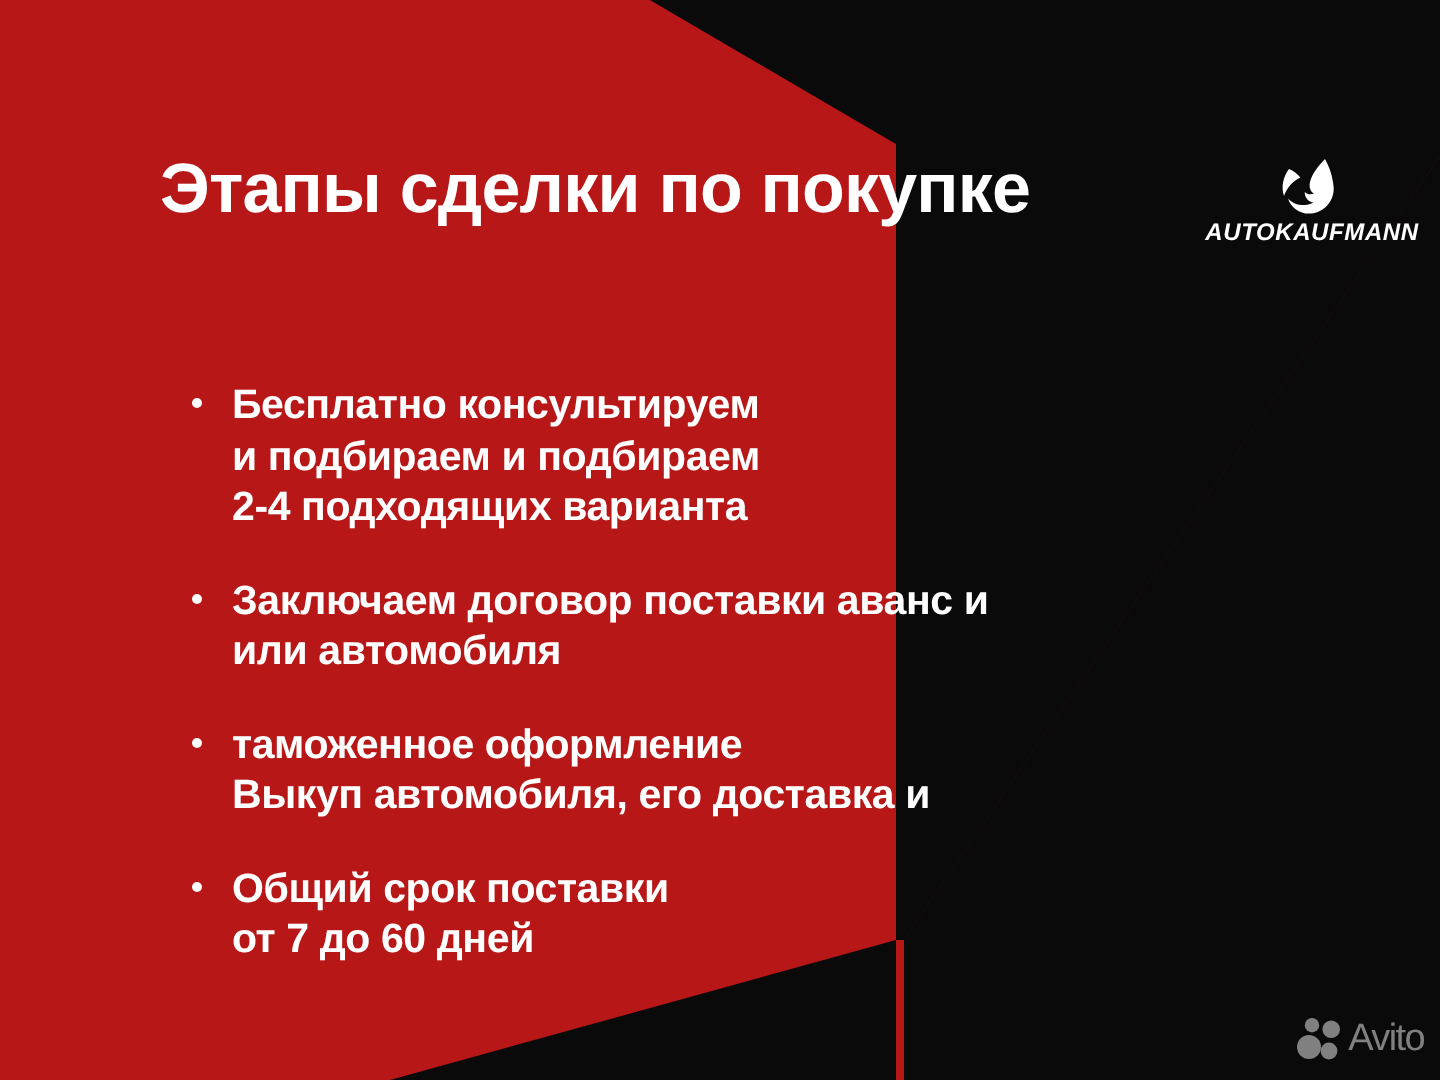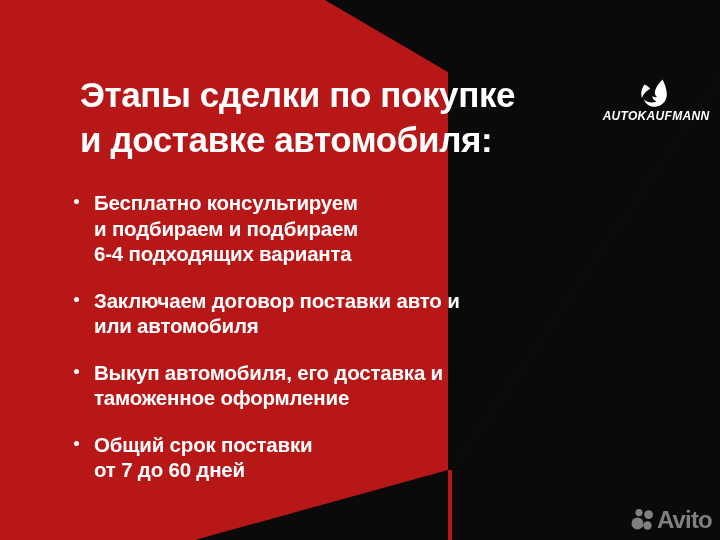--- a/index.html
+++ b/index.html
@@ -58,21 +58,21 @@
     color: #ffffff;
     font-size: 12px;
     font-weight: bold;
     font-style: italic;
     letter-spacing: 0.3px;
     line-height: 12px;
   }
   
   #bullets {
     position: absolute;
-    left: 72px;
+    left: 94px;
     top: 190px;
     width: 520px;
     z-index: 5;
   }
   .bullet-item {
     position: relative;
     padding-left: 22px;
     margin-bottom: 21px;
   }
   .bullet-item:last-child { margin-bottom: 4px; }
@@ -100,22 +100,22 @@
     bottom: 8px;
     display: flex;
     align-items: center;
     gap: 3px;
     z-index: 7;
     opacity: 0.82;
   }
   #avito-dots { width: 24px; height: 24px; display: block; }
   #avito-text {
     color: #9a9a9a;
-    font-size: 24px;
-    font-weight: bold;
+    font-size: 19px;
+    font-weight: normal;
     line-height: 25px;
     letter-spacing: -0.8px;
   }
 </style>
 </head>
 <body>
 
 <div id="banner">
 
   <svg id="bg-layer" viewBox="0 0 720 540" preserveAspectRatio="none">
@@ -129,50 +129,49 @@
 
     <polygon points="325,0 448,0 448,72" fill="#0A0A0A"></polygon>
     <polygon points="448,0 720,0 720,78 452,470 448,470 448,70" fill="#0A0A0A"></polygon>
 
     <polygon points="448,470 448,540 195,540" fill="#0A0A0A"></polygon>
     <polygon points="452,470 720,78 720,540 452,540" fill="#0A0A0A"></polygon>
   </svg>
 
   <div id="title-block">
     <div class="title-line">Этапы сделки по покупке</div>
-    <div class="title-line">и доставке автомобиля:</div>
   </div>
 
   <div id="logo">
     <svg id="logo-mark" viewBox="0 0 34 30">
       <path d="M23.5 1.5 C20 5 17 9 16 13 C15.4 15.6 16.2 17.8 18 18.8 C16.5 19.5 14.5 19.2 13.4 18 C13.2 20.6 15 22.8 17.6 23.2 C13.5 25.6 8 24.6 5 21.2 C6.6 26.5 12 29.6 17.6 28.6 C24 27.4 28.4 21.6 27.8 15.2 C27.4 10.6 25.8 5.6 23.5 1.5 Z" fill="#FFFFFF"></path>
       <path d="M5.5 6.5 C2.5 10.5 1.5 15.5 3 20 C4.4 16 7.4 12.6 11.2 10.8 C9.8 9 7.6 7.4 5.5 6.5 Z" fill="#FFFFFF"></path>
     </svg>
     <span id="logo-wordmark">AUTOKAUFMANN</span>
   </div>
 
   <div id="bullets">
 
     <div class="bullet-item">
       <span class="bullet-dot"></span>
       <div class="bullet-line">Бесплатно консультируем</div>
       <div class="bullet-line">и подбираем и подбираем</div>
-      <div class="bullet-line">6-4 подходящих варианта</div>
+      <div class="bullet-line">2-4 подходящих варианта</div>
     </div>
 
     <div class="bullet-item">
       <span class="bullet-dot"></span>
-      <div class="bullet-line">Заключаем договор поставки авто и</div>
+      <div class="bullet-line">Заключаем договор поставки аванс и</div>
       <div class="bullet-line">или автомобиля</div>
     </div>
 
     <div class="bullet-item">
       <span class="bullet-dot"></span>
+      <div class="bullet-line">таможенное оформление</div>
       <div class="bullet-line">Выкуп автомобиля, его доставка и</div>
-      <div class="bullet-line">таможенное оформление</div>
     </div>
 
     <div class="bullet-item">
       <span class="bullet-dot"></span>
       <div class="bullet-line">Общий срок поставки</div>
       <div class="bullet-line">от 7 до 60 дней</div>
     </div>
 
   </div>
 

